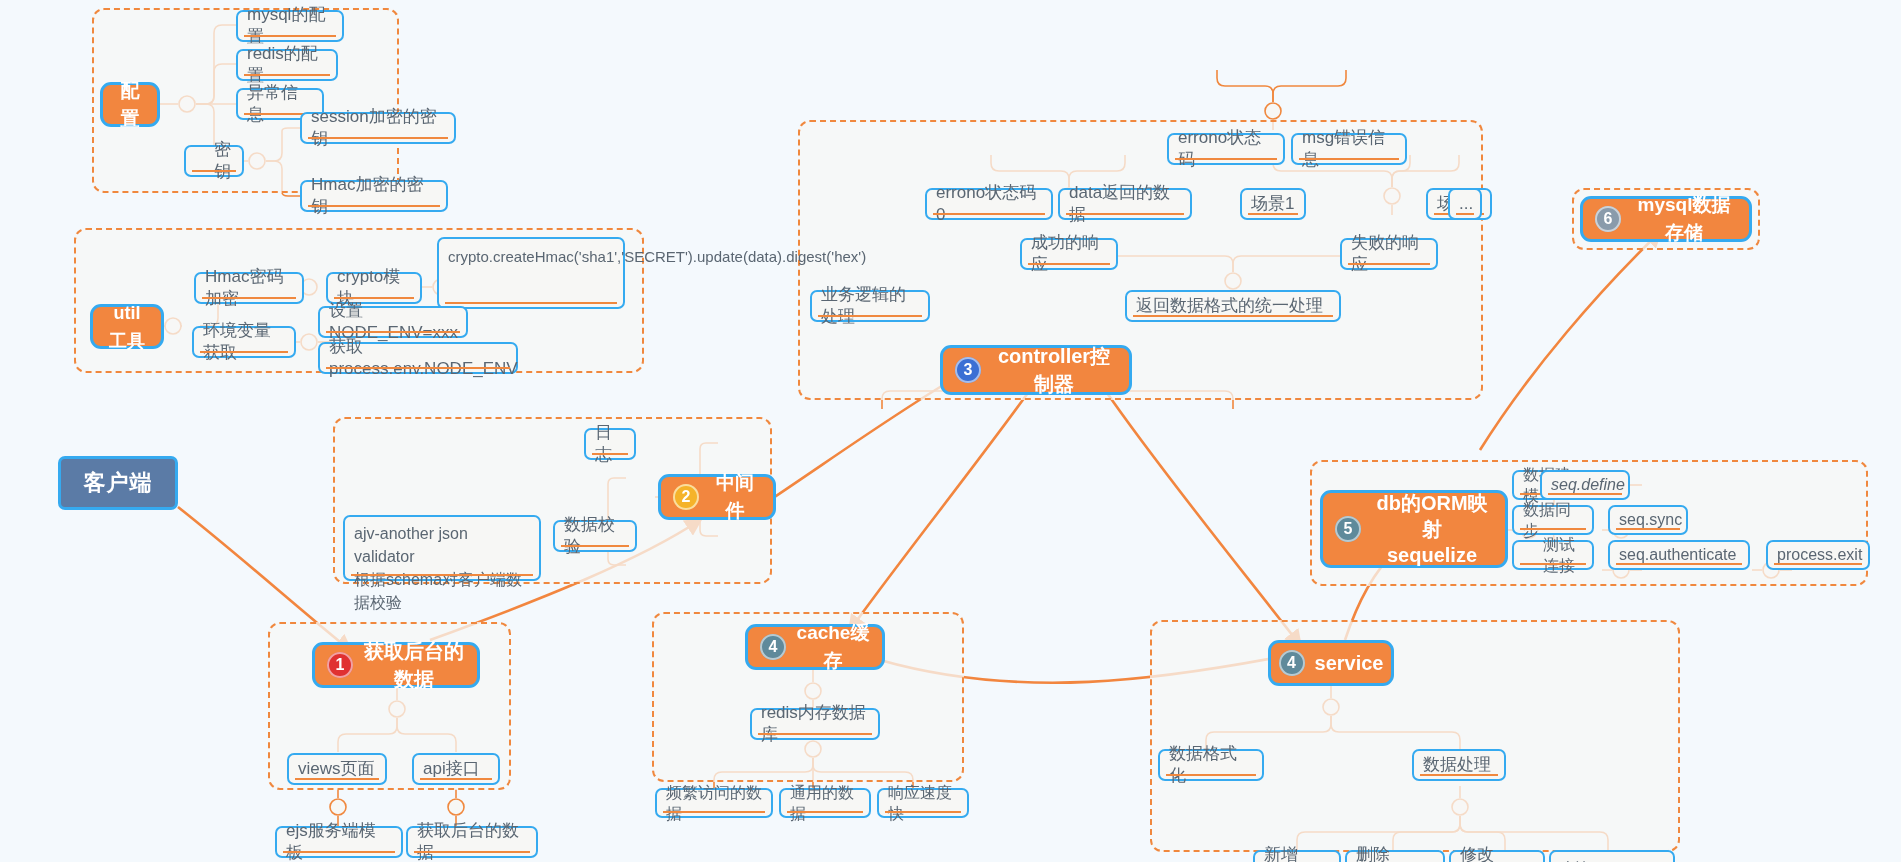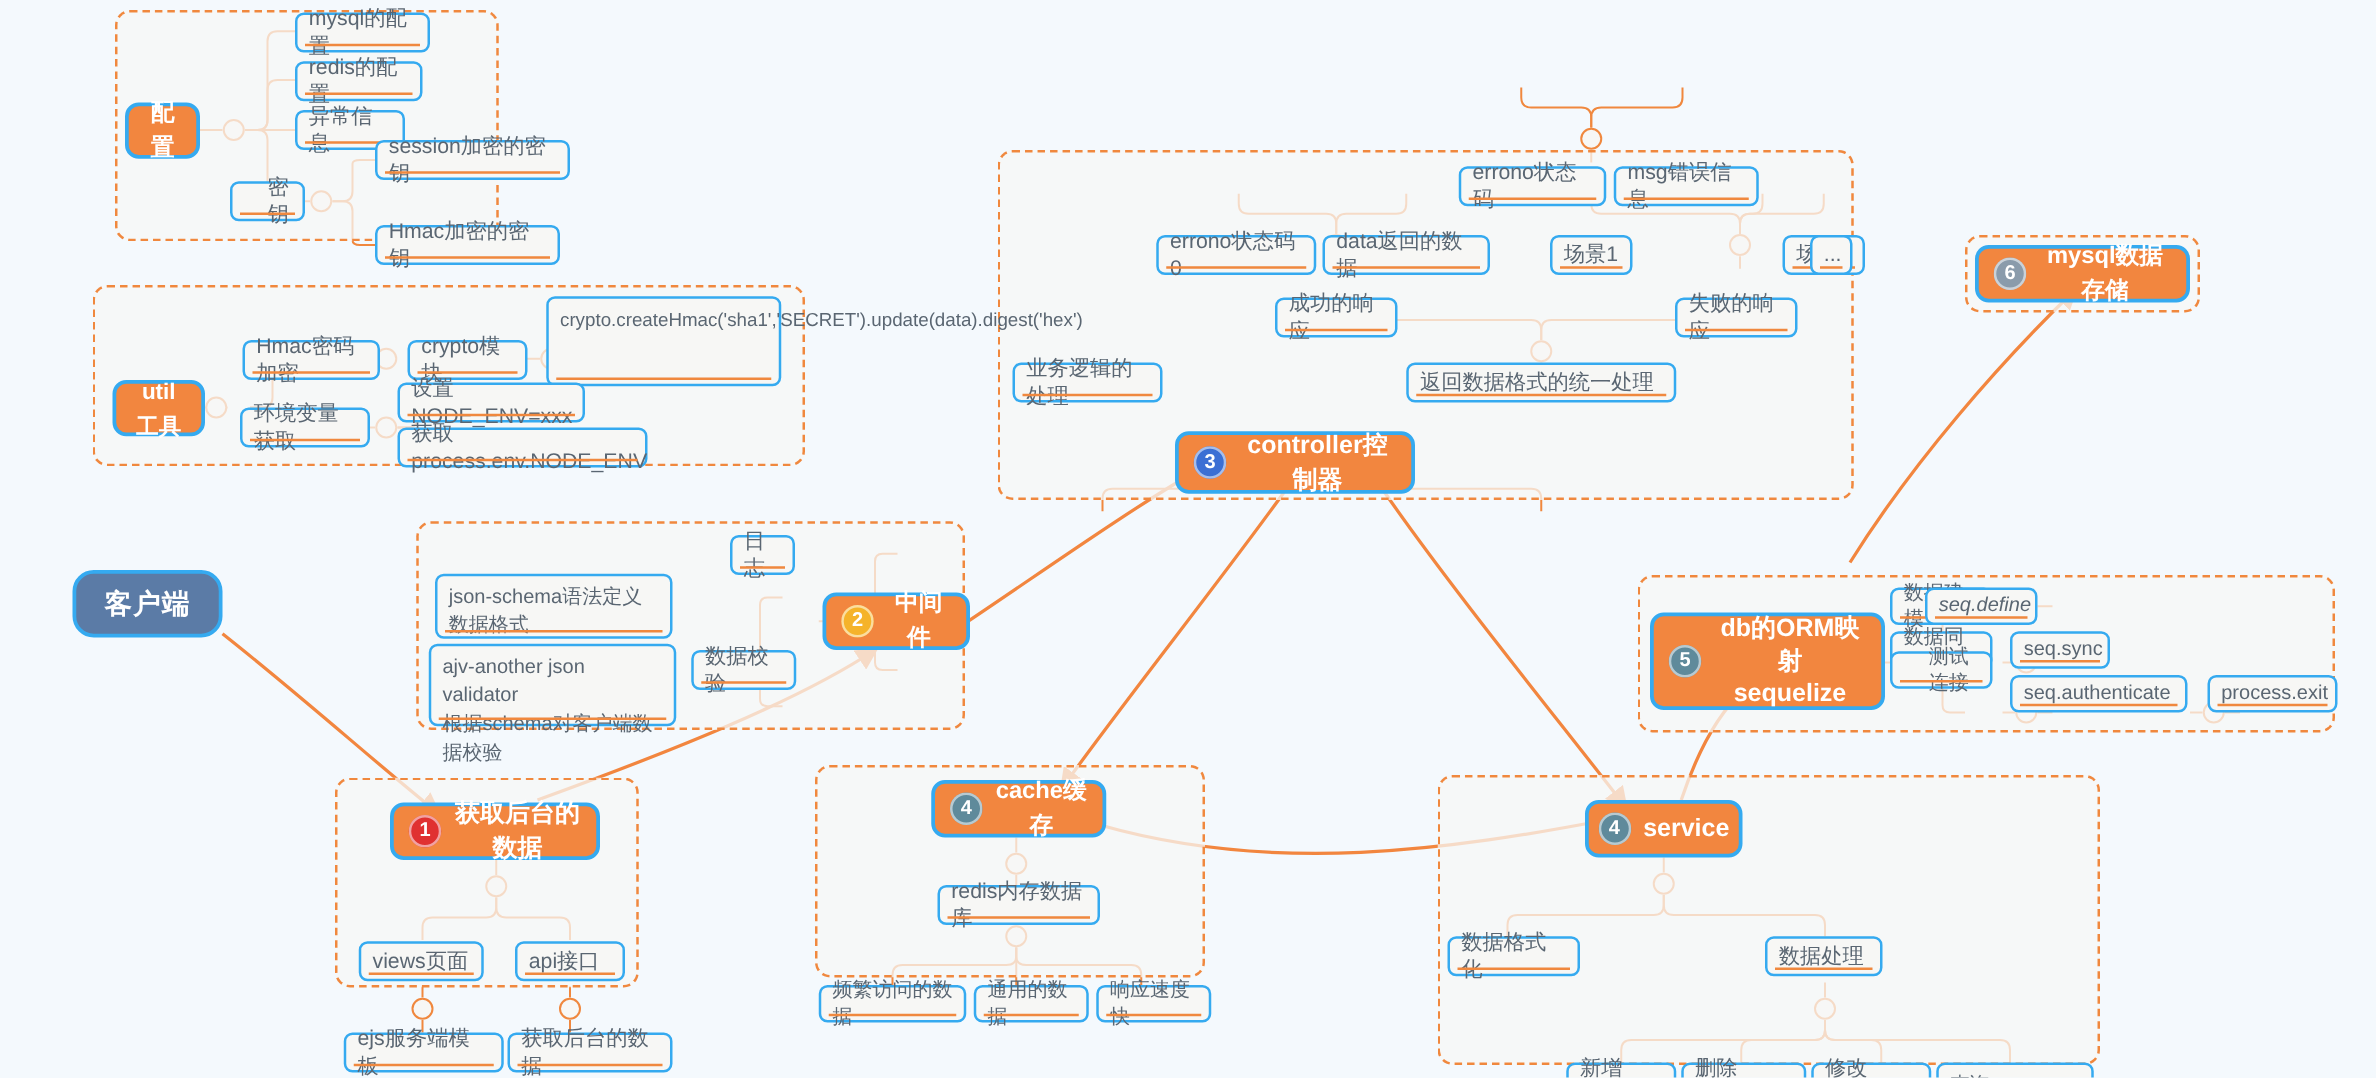--- a/index.html
+++ b/index.html
@@ -67,21 +67,21 @@
     width:26px;height:26px;border-radius:50%;
     display:flex;align-items:center;justify-content:center;
     color:#fff;font-size:16px;font-weight:bold;line-height:1;
     box-shadow:inset 0 0 0 2px rgba(255,255,255,.55);
   }
   .main .txt{font-weight:bold;}
 
   
   .client{
     position:absolute;box-sizing:border-box;
-    border:3px solid #35aaf0;border-radius:17px;
+    border:3px solid #35aaf0;border-radius:7px;
     background:#5b7ba6;color:#fff;font-size:22px;font-weight:bold;
     display:flex;align-items:center;justify-content:center;
     letter-spacing:1px;
   }
 
   .small{font-size:16px;line-height:21px;}
   .tiny{font-size:15px;}
 </style>
 </head>
 <body>
@@ -304,23 +304,20 @@
       <span class="badge" style="background:#f5b32a;">2</span>
       <span class="txt">中间件</span>
     </span>
   </div>
   <div class="node" style="left:584px;top:428px;width:52px;height:32px;">
     <span>日志</span><i class="ul"></i>
   </div>
   <div class="node" style="left:553px;top:520px;width:84px;height:32px;">
     <span>数据校验</span><i class="ul"></i>
   </div>
-  <div class="node multiline small" style="left:348px;top:459px;width:190px;height:52px;padding-top:5px;">
-    <span style="white-space:normal;">json-schema语法定义数据格式</span><i class="ul"></i>
-  </div>
   <div class="node multiline small" style="left:343px;top:515px;width:198px;height:66px;padding-top:5px;">
     <span>ajv-another json validator
 根据schema对客户端数据校验</span><i class="ul"></i>
   </div>
 
   <div class="main" style="left:312px;top:642px;width:168px;height:46px;font-size:20px;">
     <span class="inner">
       <span class="badge" style="background:#e03131;">1</span>
       <span class="txt">获取后台的数据</span>
     </span>
@@ -432,21 +429,21 @@
       <span class="txt" style="white-space:pre-line;">db的ORM映射
 sequelize</span>
     </span>
   </div>
   <div class="node small" style="left:1512px;top:470px;width:82px;height:30px;">
     <span>数据建模</span><i class="ul"></i>
   </div>
   <div class="node small" style="left:1512px;top:505px;width:82px;height:30px;">
     <span>数据同步</span><i class="ul"></i>
   </div>
-  <div class="node small" style="left:1512px;top:521px;width:82px;height:30px;padding-left:29px;">
+  <div class="node small" style="left:1512px;top:540px;width:82px;height:30px;padding-left:29px;">
     <span>测试连接</span><i class="ul"></i>
   </div>
   <div class="node small" style="left:1540px;top:470px;width:90px;height:30px;font-style:italic;">
     <span>seq.define</span><i class="ul"></i>
   </div>
   <div class="node small" style="left:1608px;top:505px;width:80px;height:30px;">
     <span>seq.sync</span><i class="ul"></i>
   </div>
   <div class="node small" style="left:1608px;top:540px;width:142px;height:30px;">
     <span>seq.authenticate</span><i class="ul"></i>

